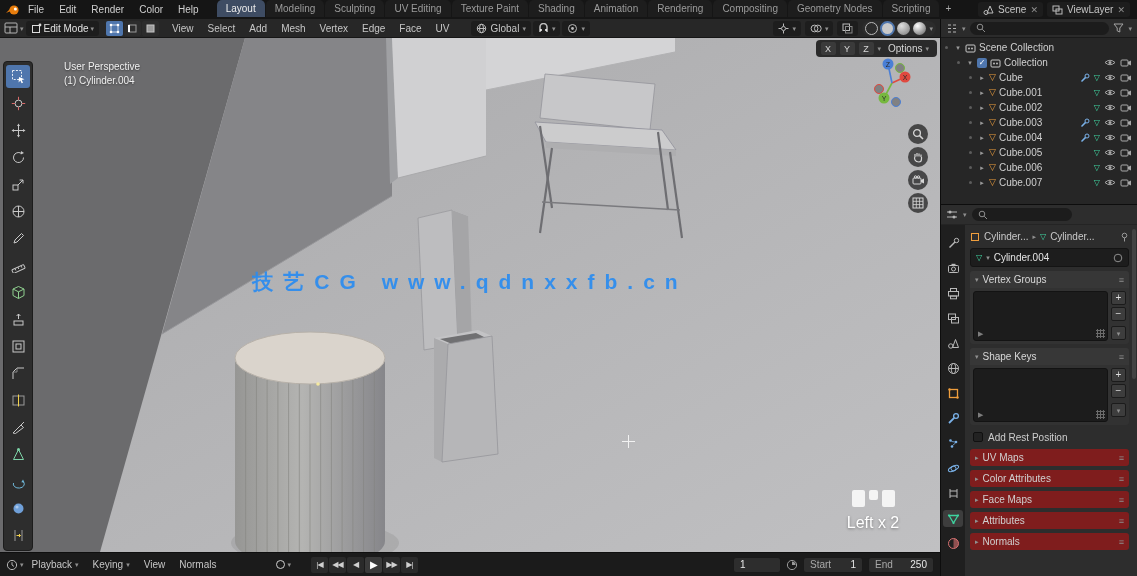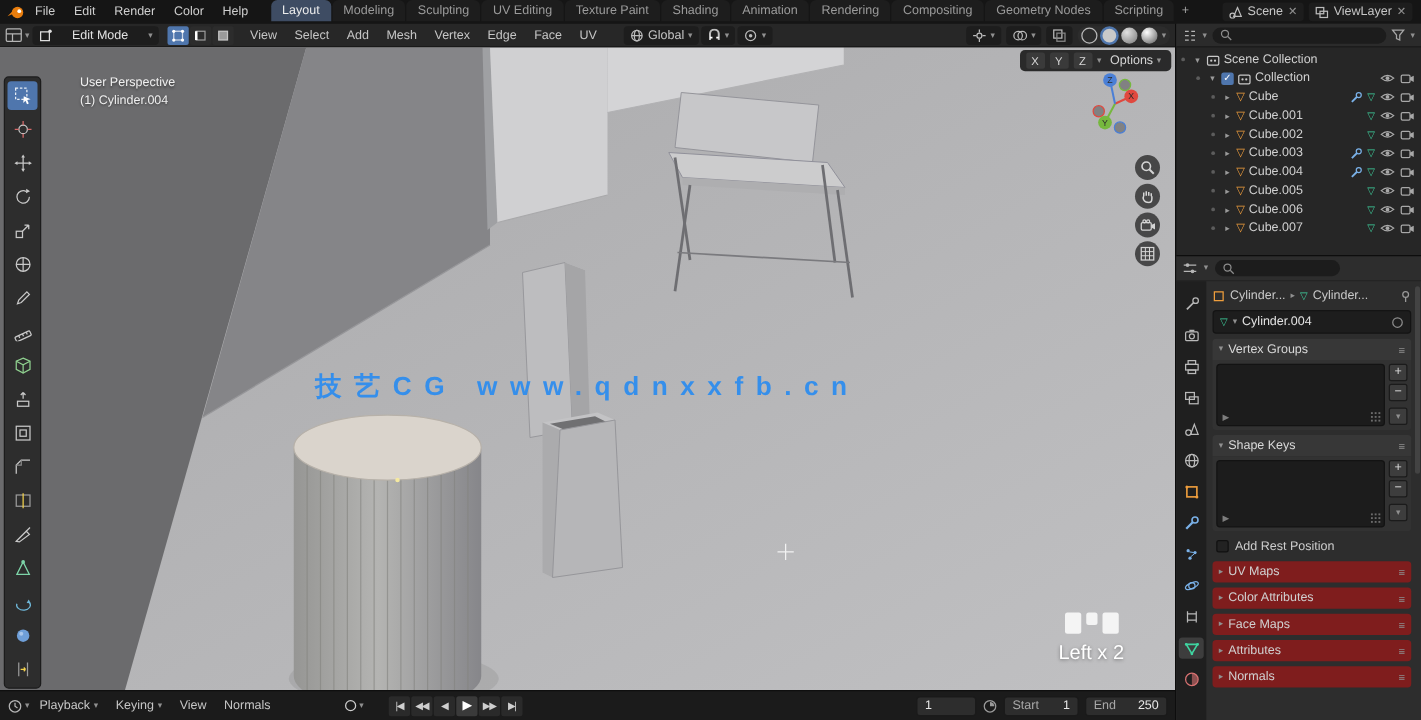--- a/index.html
+++ b/index.html
@@ -13,21 +13,21 @@
 .tabs{display:flex;margin-left:10px;align-items:flex-start;height:19px}
 .tab{padding:3px 9px;color:#9b9b9b;background:#1d1d1d;border-radius:5px 5px 0 0;margin-right:1px;white-space:nowrap}
 .tab.active{background:#3e4c63;color:#ececec}
 .tab.plus{background:transparent;padding:3px 5px;color:#a8a8a8}
 .tb-right{margin-left:auto;display:flex;align-items:center;gap:4px;padding-right:2px}
 .idpill{display:flex;align-items:center;gap:4px;background:#1d1d1d;border-radius:3px;height:15px;padding:0 5px}
 .xbtn{color:#8f8f8f;font-size:9px}
 
 .vcol{position:absolute;top:19px;left:0;width:940px;bottom:0;display:flex;flex-direction:column}
 .vheader{height:19px;background:#272727;display:flex;align-items:center;gap:2px;padding:0 4px;border-bottom:1px solid #161616}
-.mode{display:flex;align-items:center;gap:16px;background:#1d1d1d;border-radius:3px;height:15px;padding:0 5px;color:#e2e2e2}
+.mode{display:flex;align-items:center;gap:2px;background:#1d1d1d;border-radius:3px;height:15px;padding:0 5px;color:#e2e2e2}
 .selmodes{display:flex;gap:1px;margin:0 5px}
 .selmode{width:17px;height:15px;background:#2c2c2c;border-radius:2px;display:flex;align-items:center;justify-content:center}
 .selmode.active{background:#4f76ad}
 .vmenu{padding:2px 6px;white-space:nowrap}
 .hgrp{display:flex;align-items:center;gap:3px;background:#1d1d1d;border-radius:3px;height:15px;padding:0 5px}
 .vh-right{margin-left:auto;display:flex;align-items:center;gap:4px}
 .shadeball{width:13px;height:13px;border-radius:50%}
 .ballwrap{display:flex;align-items:center;gap:3px;background:#2c2c2c;border-radius:8px;padding:1px 3px}
 .ballwrap .on{outline:2px solid #4f76ad;outline-offset:-1px}
 
@@ -36,21 +36,21 @@
 .vplabel{position:absolute;left:64px;top:22px;color:#f0f0f0;line-height:14px;text-shadow:0 1px 2px rgba(0,0,0,.45);font-size:10px}
 .floatopts{position:absolute;top:2px;right:3px;display:flex;align-items:center;gap:4px;background:rgba(30,30,30,.92);border-radius:4px;padding:2px 5px}
 .axbtn{width:15px;height:13px;background:#3a3a3a;border-radius:2px;color:#d8d8d8;display:flex;align-items:center;justify-content:center;font-size:9px}
 .optbtn{display:flex;align-items:center;gap:3px;color:#d5d5d5;padding:1px 3px}
 .toolstrip{position:absolute;left:3px;top:23px;width:30px;background:rgba(42,42,42,.95);border:1px solid #1c1c1c;border-radius:4px;padding:3px 0;display:flex;flex-direction:column;align-items:center;gap:4px}
 .tool{width:24px;height:23px;border-radius:3px;display:flex;align-items:center;justify-content:center}
 .tool.active{background:#4f76ad}
 .navgizmo{position:absolute;right:14px;top:14px}
 .sidebtns{position:absolute;right:12px;top:86px;display:flex;flex-direction:column;gap:3px}
 .circbtn{width:20px;height:20px;border-radius:50%;background:rgba(40,40,40,.78);display:flex;align-items:center;justify-content:center}
-.watermark{position:absolute;left:50%;top:257px;transform:translateX(-50%);color:#2b8cf0;font-size:21px;font-weight:bold;letter-spacing:10px;white-space:nowrap;opacity:.92}
+.watermark{position:absolute;left:50%;top:230px;transform:translateX(-50%);color:#2b8cf0;font-size:21px;font-weight:bold;letter-spacing:10px;white-space:nowrap;opacity:.92}
 .mouseblocks{position:absolute;left:852px;top:452px;display:flex;gap:4px;align-items:flex-start}
 .mb1{width:13px;height:17px;background:#f4f4f4;border-radius:2px}
 .mb2{width:9px;height:10px;background:#f4f4f4;border-radius:2px}
 .clickind{position:absolute;left:828px;top:476px;width:90px;text-align:center;color:#fff;font-size:16px;text-shadow:0 1px 3px rgba(0,0,0,.4)}
 .crosshair{position:absolute;left:622px;top:397px;width:13px;height:13px}
 .crosshair:before,.crosshair:after{content:"";position:absolute;background:#f2f2f2}
 .crosshair:before{left:6px;top:0;width:1px;height:13px}
 .crosshair:after{top:6px;left:0;height:1px;width:13px}
 
 .timeline{height:24px;background:#1b1b1b;border-top:1px solid #0f0f0f;display:flex;align-items:center;padding:0 6px;gap:2px}

